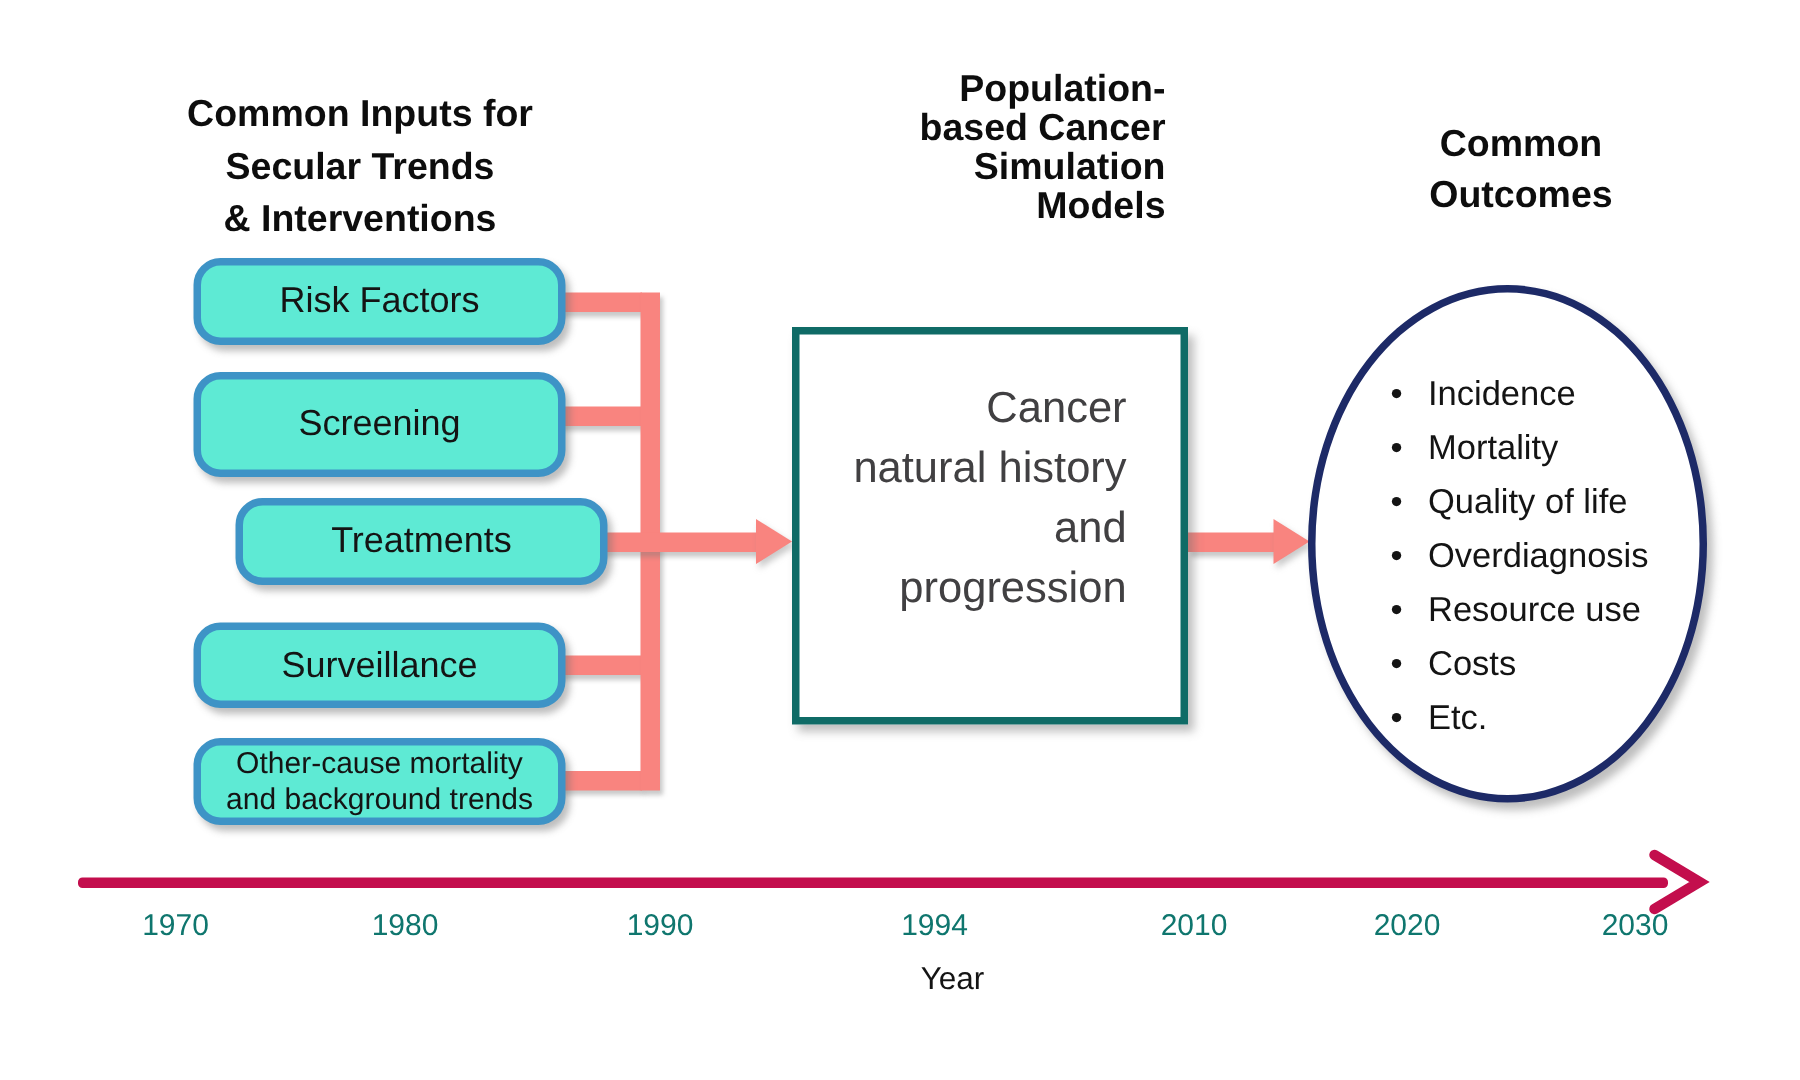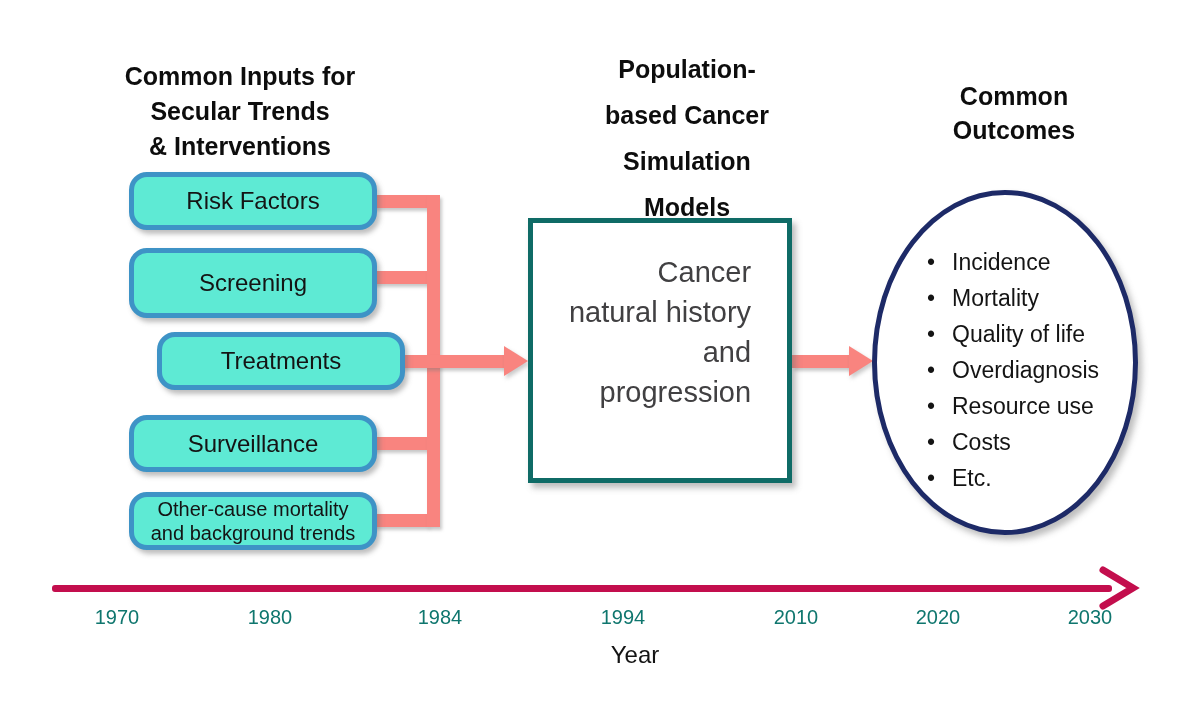--- a/index.html
+++ b/index.html
@@ -60,32 +60,32 @@
   #axis-line {
     position:absolute; left:52px; top:585px; width:1060px; height:7px;
     background:#c30e4d; border-radius:3px;
   }
   .year {
     position:absolute; top:606px; transform:translateX(-50%);
     font-size:20px; color:#0f766e; white-space:nowrap;margin-left:32px;
   }
   #axis-title {
     position:absolute; left:635px; top:641px; transform:translateX(-50%);
-    font-size:24px; color:#141414;
+    font-size:21px; color:#141414;
   }
 </style>
 </head>
 <body>
 
 <div id="canvas">
 
   <div class="abs hdr" style="left:85px; top:59px; width:310px; line-height:35px;">Common Inputs for
 Secular Trends
 &amp; Interventions</div>
-  <div class="abs hdr" style="left:567px; top:46px; width:240px; line-height:46px;">Population-
+  <div class="abs hdr" style="left:537px; top:46px; width:240px; line-height:26px;text-align:right;">Population-
 based Cancer
 Simulation
 Models</div>
   <div class="abs hdr" style="left:894px; top:79px; width:240px;">Common
 Outcomes</div>
 
   <div class="conn" style="left:363px; top:195px; width:65px; height:13px;"></div>
   <div class="conn" style="left:363px; top:271px; width:65px; height:13px;"></div>
   <div class="conn" style="left:363px; top:437px; width:65px; height:13px;"></div>
   <div class="conn" style="left:363px; top:514px; width:65px; height:13px;"></div>
@@ -133,21 +133,21 @@
     </ul>
   </div>
 
   <div id="axis-line"></div>
   <svg class="abs" style="left:1093px; top:562px;" width="50" height="54" viewBox="0 0 50 54">
     <polyline points="10,8 40,26 10,44" fill="none" stroke="#c30e4d" stroke-width="7" stroke-linecap="round" stroke-linejoin="miter"></polyline>
   </svg>
 
   <span class="year" style="left:85px;">1970</span>
   <span class="year" style="left:238px;">1980</span>
-  <span class="year" style="left:408px;">1984</span>
+  <span class="year" style="left:408px;">1990</span>
   <span class="year" style="left:591px;">1994</span>
   <span class="year" style="left:764px;">2010</span>
   <span class="year" style="left:906px;">2020</span>
   <span class="year" style="left:1058px;">2030</span>
 
   <div id="axis-title">Year</div>
 
 </div>
 
 </body></html>

